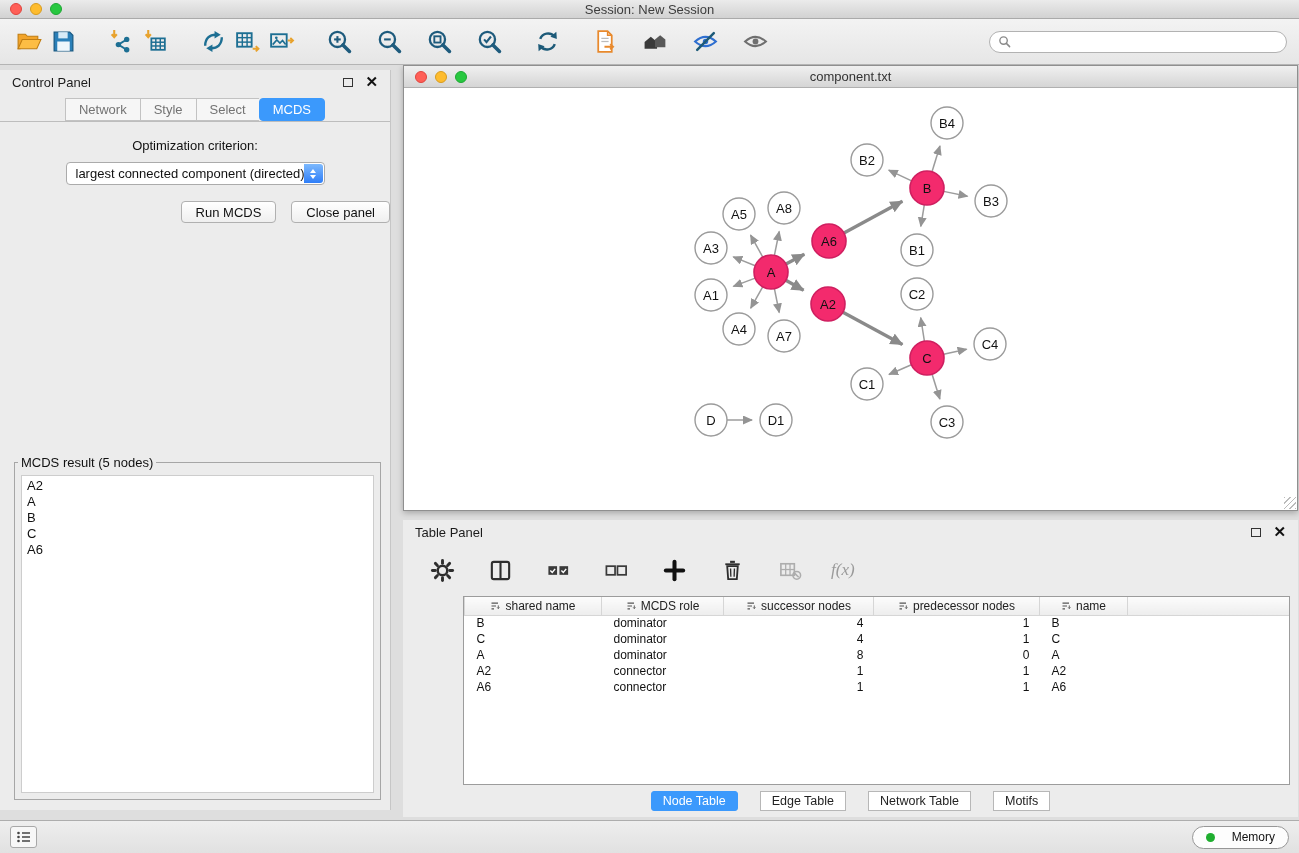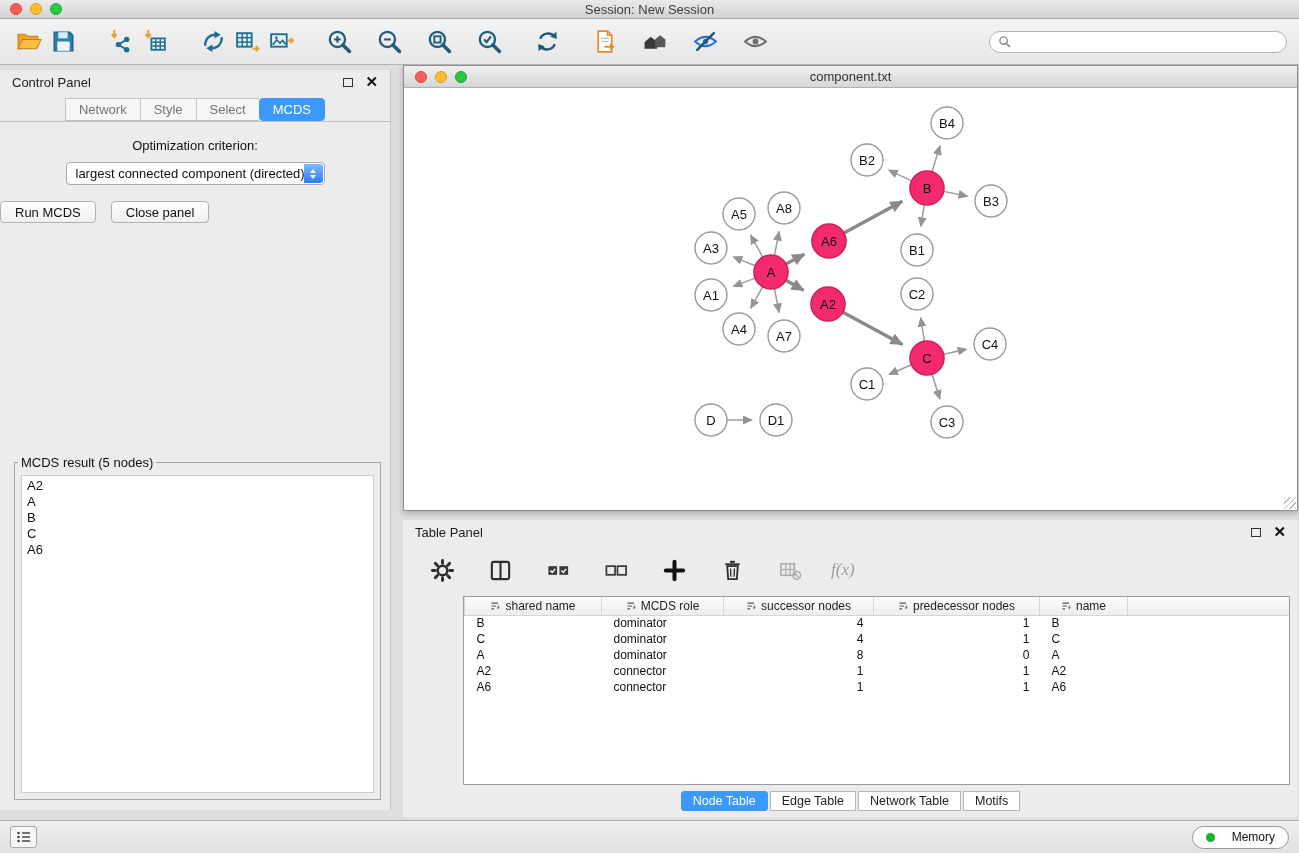--- a/index.html
+++ b/index.html
@@ -48,21 +48,21 @@
   .cp-body { text-align:center; margin-top:16px; }
   .opt-label { font-size:13px; color:#111; }
   .dropdown { margin:9px auto 16px; width:259px; height:23px; background:#fff;
     border:1px solid #ababab; border-radius:4px; position:relative;
     display:flex; align-items:center; padding-left:9px; font-size:13px; color:#111; }
   .stepper { position:absolute; right:1px; top:1px; bottom:1px; width:19px;
     background:linear-gradient(#7db9fd,#2f7ef8); border-radius:0 3px 3px 0;
     display:flex; flex-direction:column; align-items:center; justify-content:center; }
   .tri-up { width:0; height:0; border-left:3.5px solid transparent; border-right:3.5px solid transparent; border-bottom:4.5px solid #fff; margin-bottom:2px; }
   .tri-down { width:0; height:0; border-left:3.5px solid transparent; border-right:3.5px solid transparent; border-top:4.5px solid #fff; }
-  .cp-buttons { margin-top:13px; display:flex; justify-content:flex-start; gap:15px; }
+  .cp-buttons { margin-top:13px; display:flex; justify-content:flex-end; gap:15px; }
   .cp-buttons button { font-family:"Liberation Sans",sans-serif; font-size:13px; color:#111;
     background:linear-gradient(#ffffff,#efefef); border:1px solid #b0b0b0; border-radius:4px;
     padding:2px 14px; height:22px; }
 
   .result-box { position:absolute; left:14px; right:9px; top:385px; bottom:10px;
     border:1px solid #a6a6a6; }
   .result-box legend { font-size:13px; color:#111; margin-left:3px; padding:0 3px; }
   .result-list { position:absolute; left:6px; right:6px; top:5px; bottom:6px;
     background:#fff; border:1px solid #cdcdcd; padding:2px 5px; overflow:auto; }
   .result-item { font-size:13px; color:#111; line-height:16px; }
@@ -87,21 +87,21 @@
     background:#fff; border:1px solid #9c9c9c; overflow:hidden;margin-left:48px; }
   table { border-collapse:collapse; width:100%; table-layout:fixed; }
   thead th { background:linear-gradient(#fcfcfc,#ededed); border:1px solid #d6d6d6; border-top:none;
     height:18px; font-size:12px; font-weight:normal; color:#222; padding:0 4px; white-space:nowrap; overflow:hidden; }
   thead th .hwrap { display:flex; align-items:center; justify-content:center; gap:5px; }
   thead th.filler { border-right:none; }
   tbody td { height:16px; font-size:12px; color:#111; padding:0 12px; white-space:nowrap; overflow:hidden; }
   tbody td.r { text-align:right; padding-right:10px; }
   .tp-tabs { position:absolute; left:0; right:0; bottom:6px; display:flex; justify-content:center; }
   .tp-tab { font-size:12.5px; color:#222; background:#fff; border:1px solid #b7b7b7;
-    padding:2px 11px; margin:0 1px; height:20px; }
+    padding:2px 11px; margin:0 11px; height:20px; }
   .tp-tab.active { background:#3b99fc; color:#fff; border-color:#3b99fc; border-radius:3px; }
 
   
   .statusbar { position:absolute; left:0; right:0; bottom:0; height:33px;
     background:linear-gradient(#eee,#e1e1e1); border-top:1px solid #adadad;
     display:flex; align-items:center; padding:0 10px; }
   .list-btn { width:27px; height:22px; background:#f7f7f7; border:1px solid #a8a8a8; border-radius:3px;
     display:flex; align-items:center; justify-content:center; }
   .memory-btn { margin-left:auto; height:23px; background:#fdfdfd; border:1px solid #979797;
     border-radius:12px; display:flex; align-items:center; gap:17px; padding:0 13px; font-size:12px; color:#111; }

